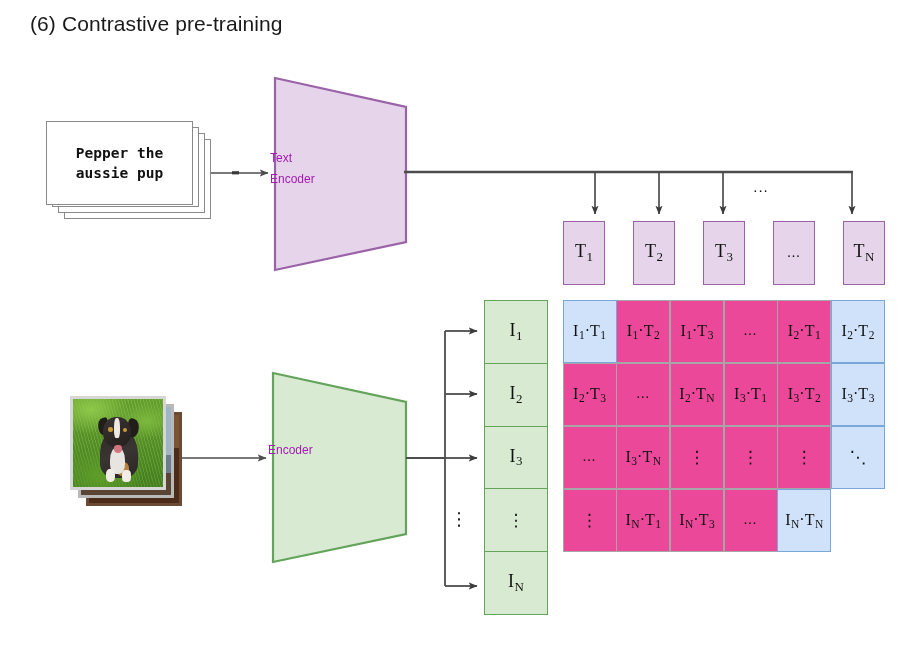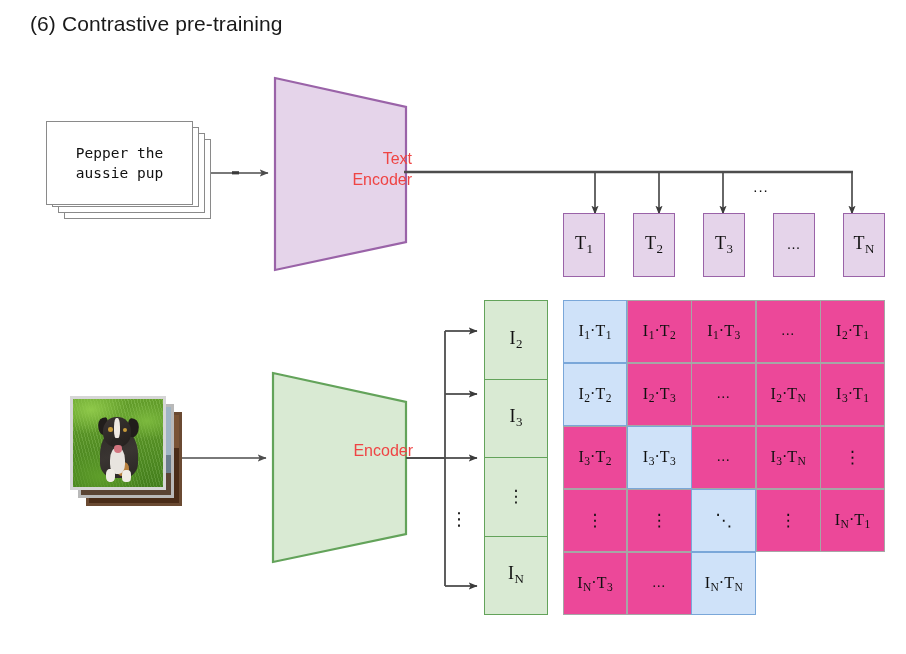--- a/index.html
+++ b/index.html
@@ -32,21 +32,21 @@
     position: absolute;
     background: #ffffff;
     border: 1px solid #8a8a8a;
     box-sizing: border-box;
   }
   #card-b3 { left: 64px; top: 139px; width: 147px; height: 80px; z-index: 1; }
   #card-b2 { left: 58px; top: 133px; width: 147px; height: 80px; z-index: 2; }
   #card-b1 { left: 52px; top: 127px; width: 147px; height: 80px; z-index: 3; }
   #card-front {
     left: 46px; top: 121px; width: 147px; height: 84px; z-index: 4;
-    display: flex; align-items: center; justify-content: center;
+    display: flex; align-items: center; justify-content: center; font-weight: bold;
   }
   #card-text {
     font-family: "DejaVu Sans Mono", monospace;
     font-size: 14.5px;
     line-height: 20px;
     color: #111111;
     text-align: left;
     white-space: pre;
   }
 
@@ -149,38 +149,38 @@
   }
 
   
   .encoder {
     position: absolute;
   }
   .encoder svg { display: block; }
   .encoder-label {
     position: absolute;
     left: 0; right: 0;
-    text-align: right;
-    font-size: 16px;
+    text-align: left;
+    font-size: 12px;
     line-height: 21px;
-    color: #ef4444;
+    color: #a21caf;
     pointer-events: none;
   }
   #text-encoder { left: 270px; top: 72px; width: 142px; height: 204px; }
   #text-encoder .encoder-label { top: 76px; }
   #image-encoder { left: 268px; top: 368px; width: 145px; height: 200px; }
   #image-encoder .encoder-label { top: 72px; }
 
   
   #wires { position: absolute; left: 0; top: 0; width: 906px; height: 654px; pointer-events: none; }
 
   
   #t-row {
     position: absolute;
-    left: 563px; top: 213px;
+    left: 563px; top: 221px;
     width: 322px; height: 64px;
     display: flex;
     box-sizing: border-box;
     gap: 29px;
   }
   #t-row .tcell {
     flex: 1 1 0;
     background: #e5d4ea;
     border: 1px solid #9a63a8;
     margin-left: -1px;
@@ -214,21 +214,21 @@
     color: #111111;
   }
   #i-col .icell:first-child { margin-top: 0; }
 
   
   #matrix {
     position: absolute;
     left: 563px; top: 300px;
     width: 322px; height: 315px;
     display: grid;
-    grid-template-columns: repeat(5, 1fr);
+    grid-template-columns: repeat(6, 1fr);
     grid-template-rows: repeat(5, 1fr);
     box-sizing: border-box;
   }
   #matrix .mcell {
     background: #ec4899;
     border: 1px solid #a6a6a6;
     margin: -0.5px 0 0 -0.5px;
     box-sizing: border-box;
     display: flex; align-items: center; justify-content: center;
     font-family: "Liberation Serif", serif;
@@ -360,20 +360,23 @@
     <div class="tcell">
         <span class="ell">...</span>
       </div>
     <div class="tcell">
         <span>T<span class="sub">N</span></span>
       </div>
   </div>
 
   <div id="i-col">
     <div class="icell">
+        <span>I<span class="sub">1</span></span>
+      </div>
+    <div class="icell">
         <span>I<span class="sub">2</span></span>
       </div>
     <div class="icell">
         <span>I<span class="sub">3</span></span>
       </div>
     <div class="icell">
         <span class="dots-v">⋮</span>
       </div>
     <div class="icell">
         <span>I<span class="sub">N</span></span>

